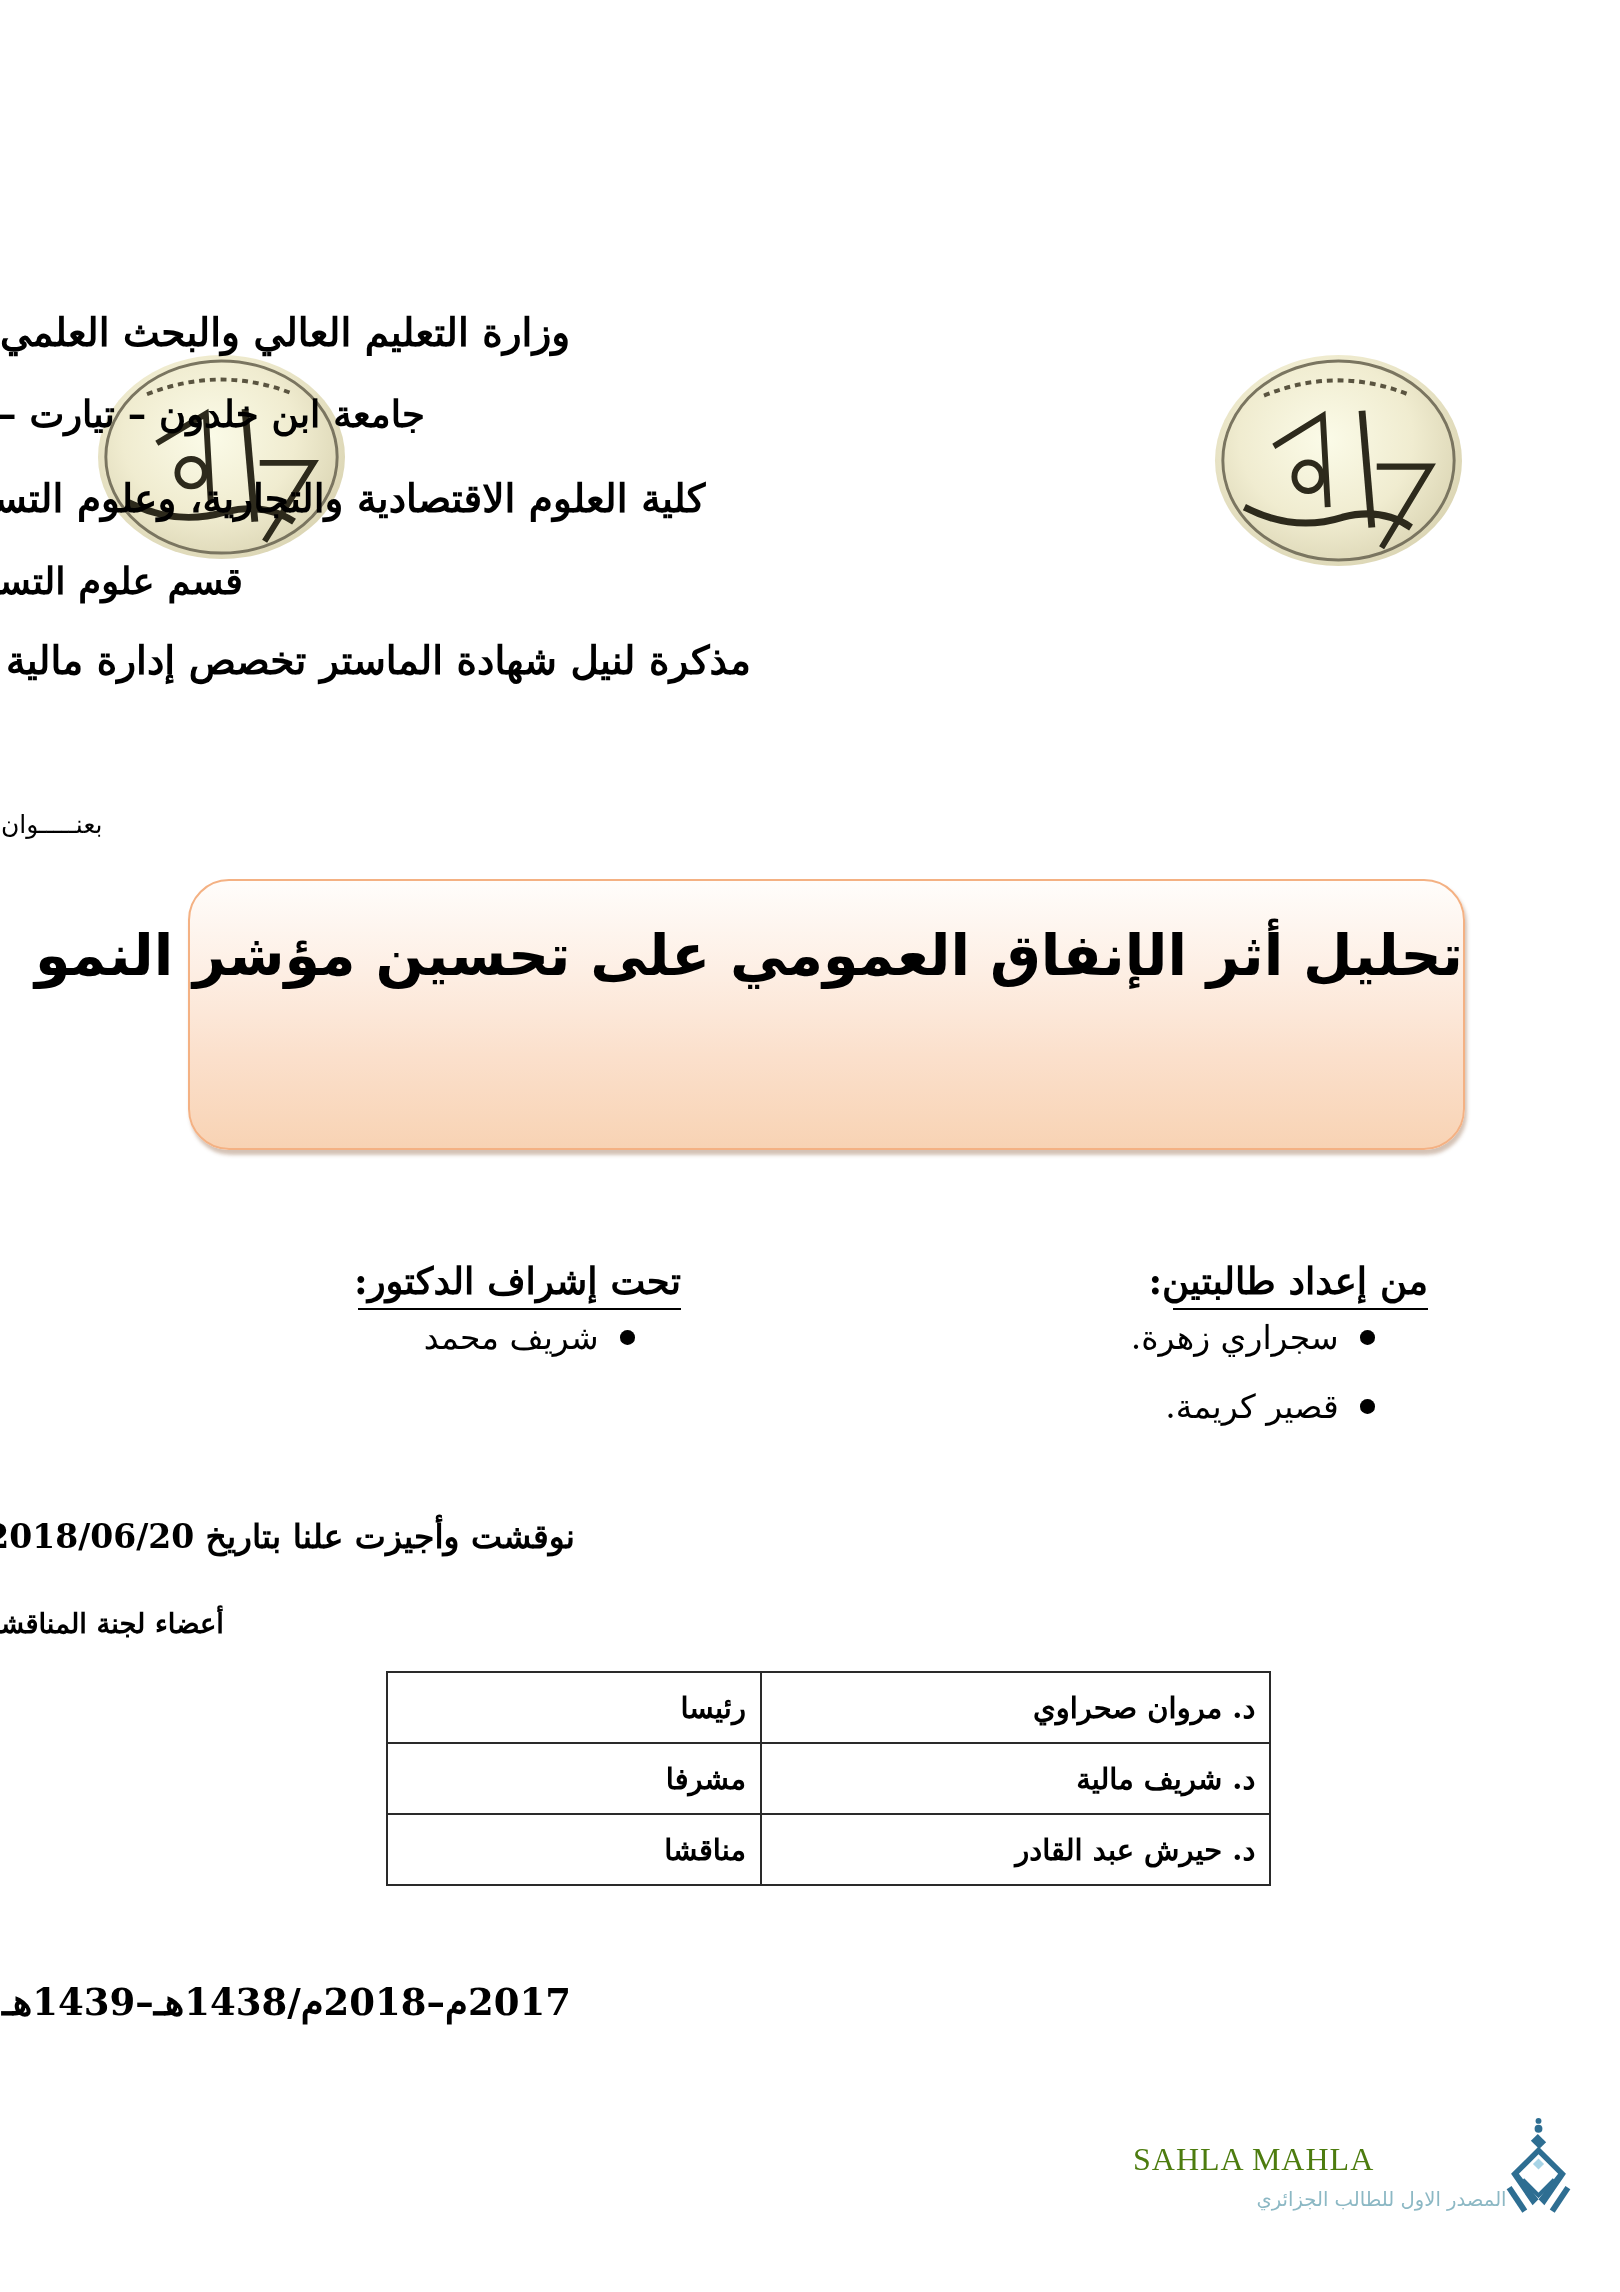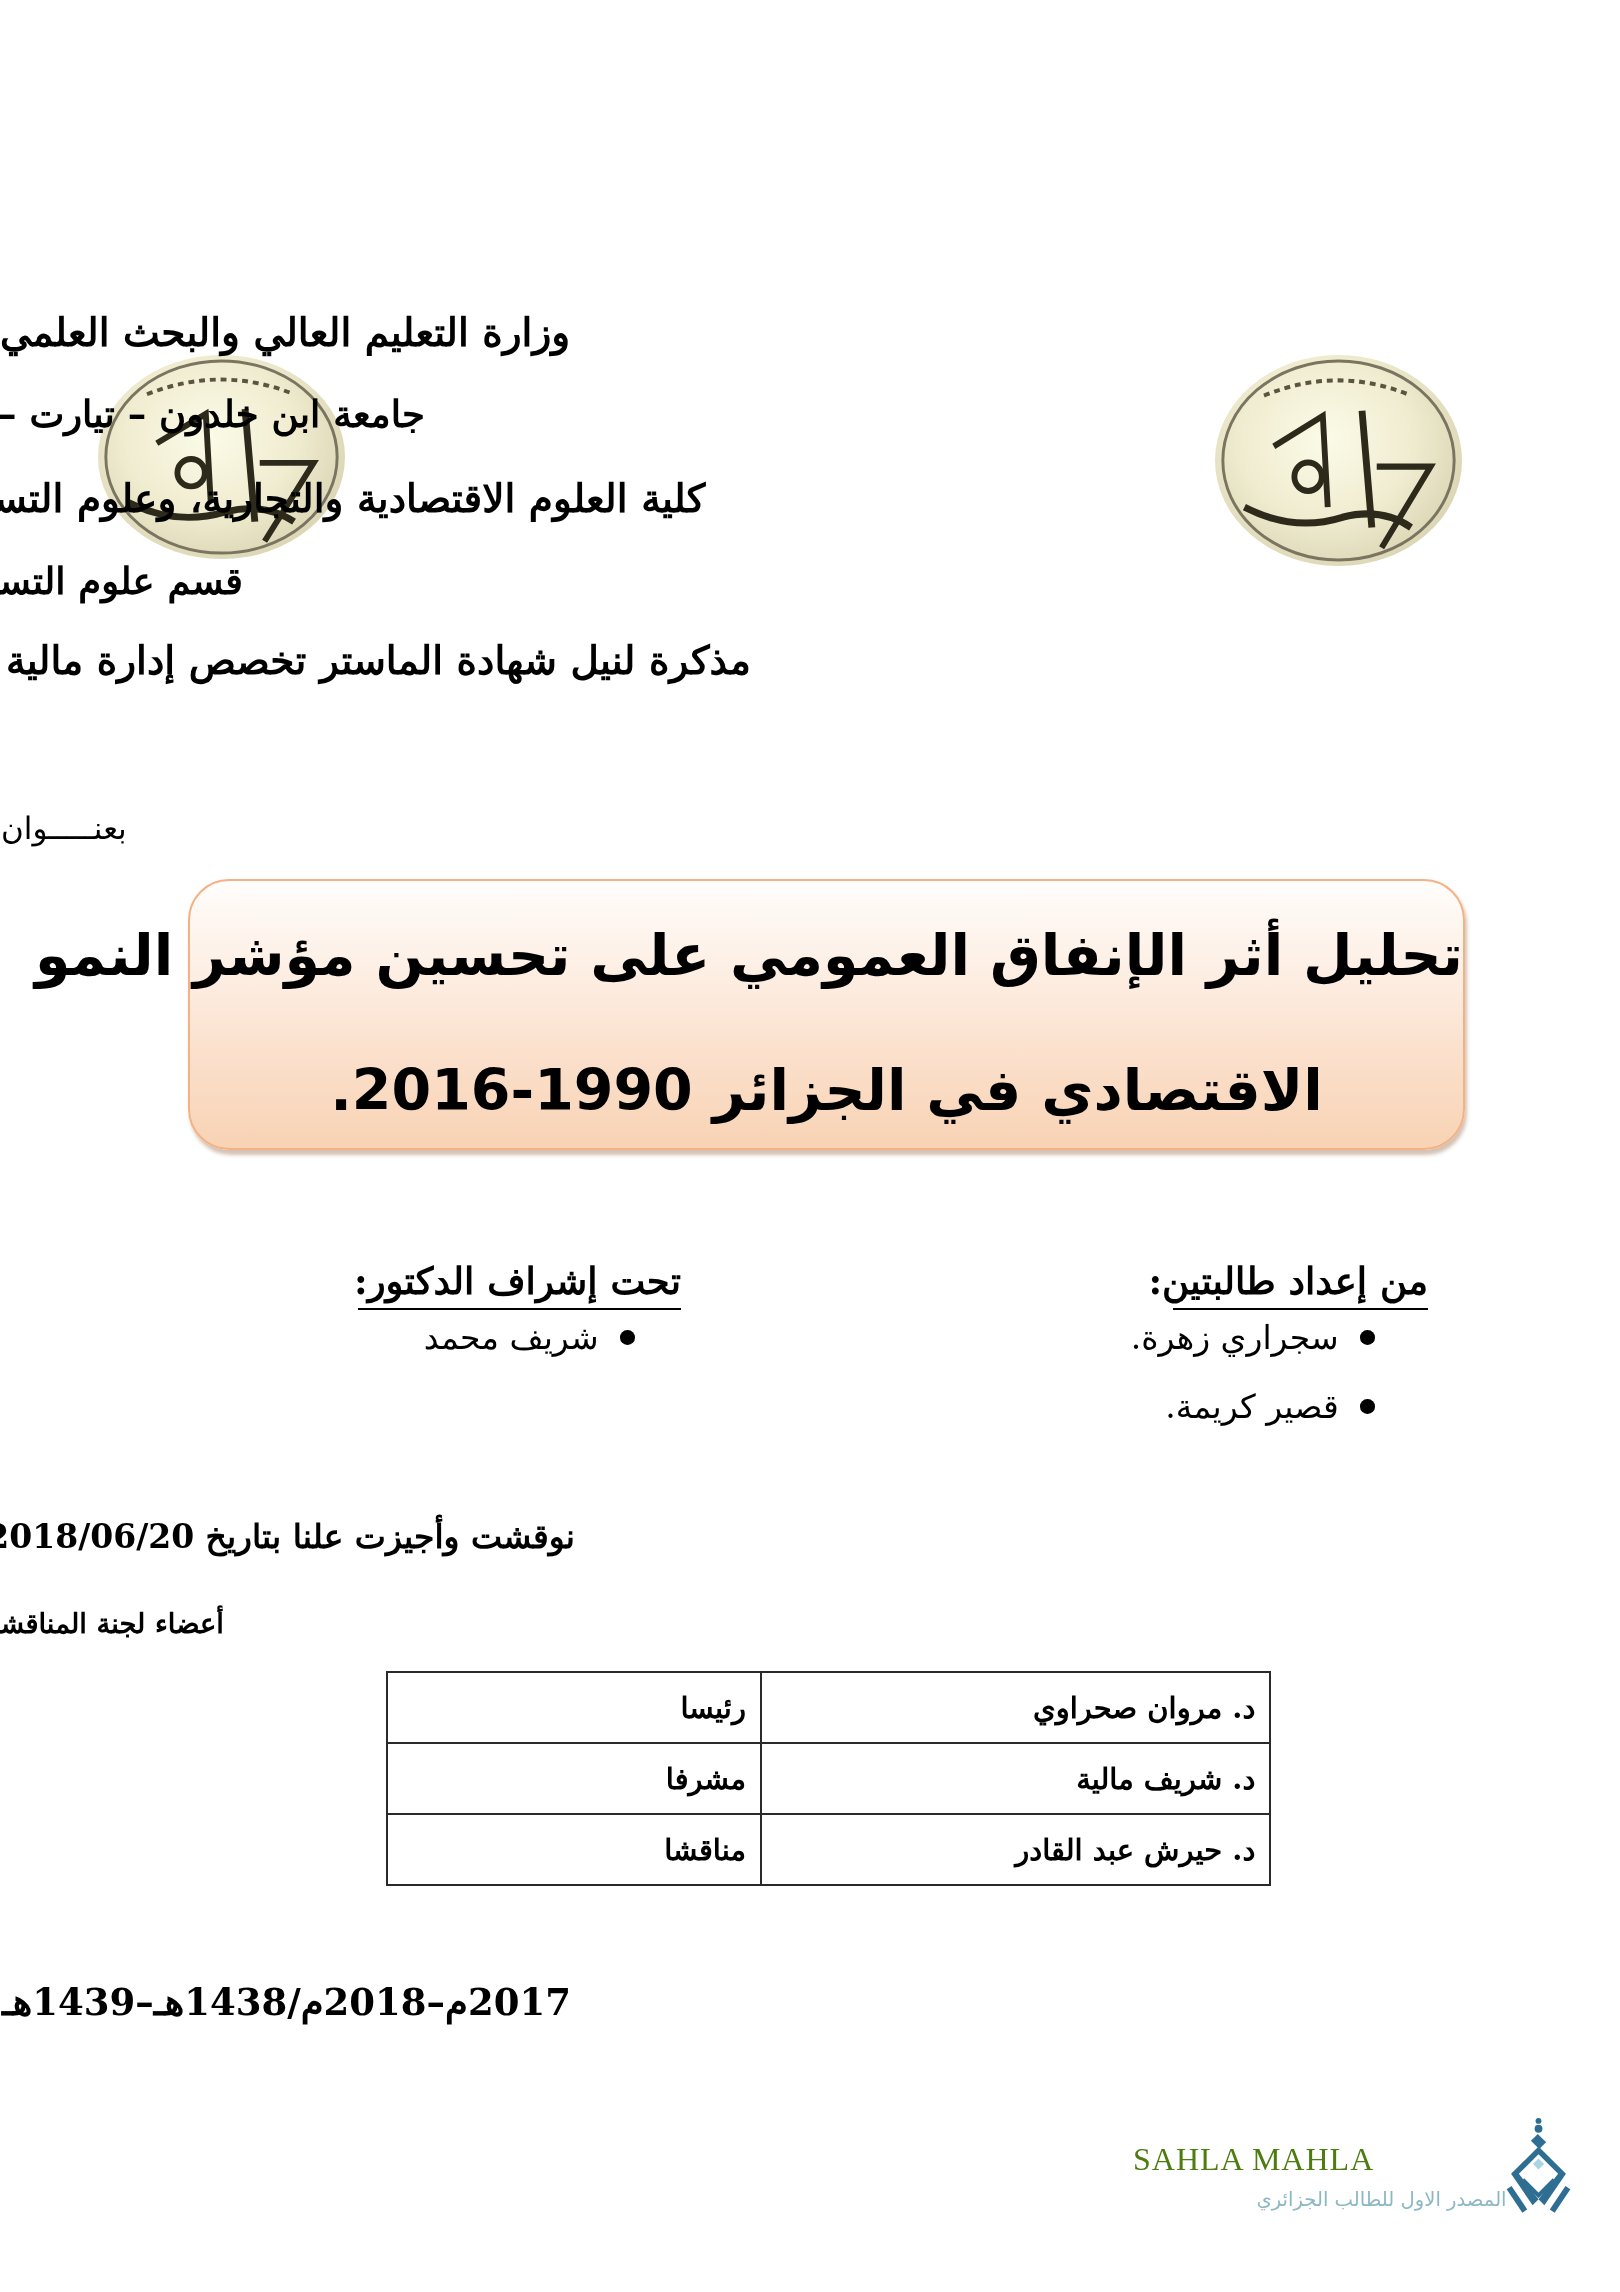--- a/index.html
+++ b/index.html
@@ -83,25 +83,24 @@
     <path d="M50 40 Q126 10 200 40" fill="none" stroke="#5a5440" stroke-width="4" stroke-dasharray="6 5"></path>
   </svg>
 </div>
 
 <div class="center-line h1" style="top:309px; font-size:39px;">وزارة التعليم العالي والبحث العلمي</div>
 <div class="center-line h1" style="top:392px; font-size:37px; left:-2px;">جامعة ابن خلدون – تيارت –</div>
 <div class="center-line h1" style="top:475px; font-size:39px; left:-51px;">كلية العلوم الاقتصادية والتجارية، وعلوم التسيير</div>
 <div class="center-line h1" style="top:559px; font-size:37px; left:-43px;">قسم علوم التسيير</div>
 <div class="center-line h1" style="top:637px; font-size:39px; left:5.9px;">مذكرة لنيل شهادة الماستر تخصص إدارة مالية</div>
 
-<div class="center-line" style="top:810px; font-size:31px; font-weight:normal; left:1px;">بعنـــــوان</div>
+<div class="center-line" style="top:810px; font-size:25px; font-weight:normal; left:1px;">بعنـــــوان</div>
 
 <div class="title-box">
   <div class="title-line" style="top:41px;">تحليل أثر الإنفاق العمومي على تحسين مؤشر النمو</div>
-  <div class="title-line" style="top:176px;">الاقتصادي في الجزائر 1990-2016.</div>
 </div>
 
 <div class="section-head" style="right:192px; top:1259px;">من إعداد طالبتين:</div>
 <div class="rule" style="left:1173px; width:255px; top:1308px;"></div>
 <div class="bullet-item" style="right:245px; top:1318px;">
   <span class="dot"></span>
   <span>سجراري زهرة.</span>
 </div>
 <div class="bullet-item" style="right:245px; top:1387px;">
   <span class="dot"></span>

